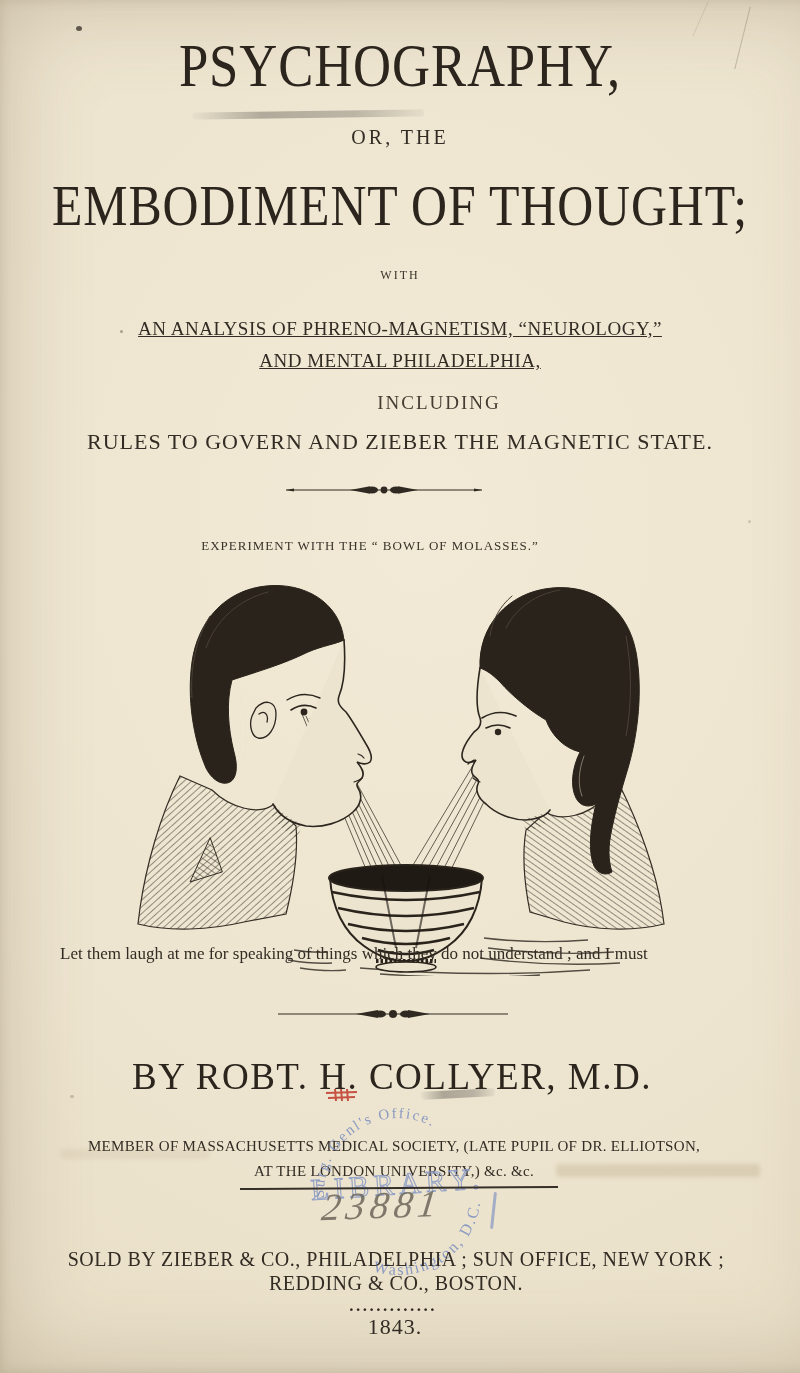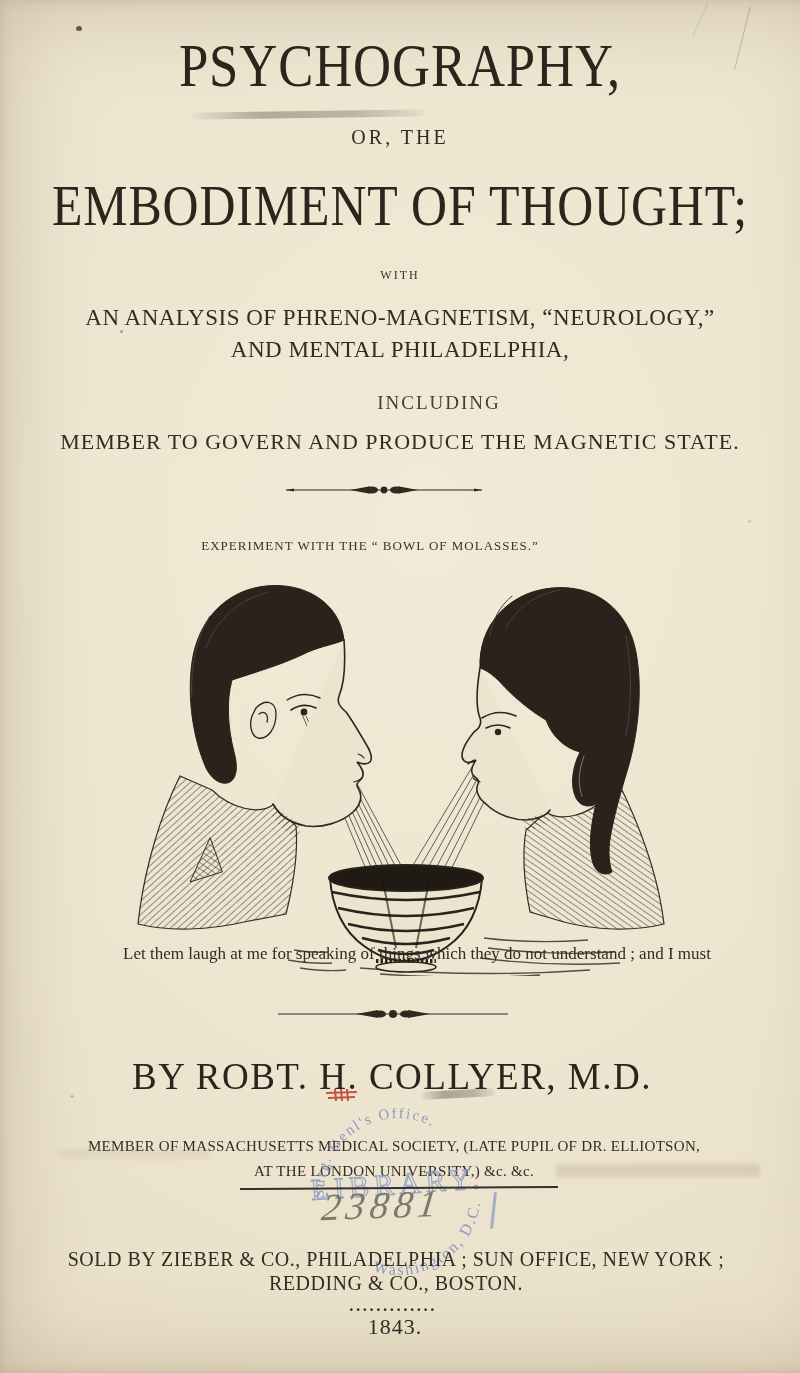--- a/index.html
+++ b/index.html
@@ -9,25 +9,25 @@
       radial-gradient(ellipse 120% 90% at 50% 38%, #f2ead6 0%, #ede4cf 52%, #e7ddc4 86%, #ded3b6 100%);
     box-shadow: inset 0 0 90px rgba(110,95,65,.28), inset 0 0 12px rgba(110,95,65,.18);
     font-family:"Liberation Serif", serif; color:#2f2921;padding-left:47px;
   }
   .abs{position:absolute;}
   .ctr{left:0;width:800px;text-align:center;line-height:1;}
   .title{top:34px;font-size:62px;letter-spacing:1px;transform:scaleX(.85);color:#2b251e;}
   .orthe{top:127px;font-size:20px;letter-spacing:3px;color:#332c24;}
   .title2{top:178px;font-size:56px;letter-spacing:1px;transform:scaleX(.89);color:#2b251e;}
   .with{top:269px;font-size:12px;letter-spacing:2px;color:#3a332a;}
-  .analysis{top:302px;font-size:23px;line-height:32px;letter-spacing:.5px;color:#332c24;}
+  .analysis{top:313px;font-size:19px;line-height:32px;letter-spacing:.5px;color:#332c24;text-decoration:underline;}
   .including{top:393px;font-size:19px;letter-spacing:2px;color:#453d32;margin-left:39px;}
   .rules{top:431px;font-size:22px;letter-spacing:1px;color:#332c24;}
   .caption{top:539px;font-size:13px;letter-spacing:1px;transform:translateX(-30px);color:#3a332a;}
-  .quote{left:28px;top:943px;width:746px;font-size:17px;line-height:21px;text-align:center;color:#332c24;}
+  .quote{left:28px;top:943px;width:746px;font-size:17px;line-height:21px;text-align:left;color:#332c24;}
   .quote .ind{padding-left:32px;}
   .byline{top:1058px;font-size:37px;letter-spacing:1.5px;transform:translateX(-8px);color:#2b251e;}
   .creds{top:1134px;font-size:15px;line-height:25px;letter-spacing:.3px;transform:translateX(-6px);color:#332c24;}
   .pubs{top:1247px;font-size:20px;line-height:24px;letter-spacing:.5px;transform:translateX(-4px);color:#332c24;}
   .dots{top:1297px;font-size:17px;font-weight:bold;letter-spacing:2.5px;transform:translateX(-7px);color:#2f2921;}
   .year{top:1316px;font-size:22px;letter-spacing:1px;transform:translateX(-5px);color:#332c24;}
   .rule-black{left:240px;top:1187px;width:318px;height:2px;background:#36302a;transform:rotate(-.4deg);}
   .pencil-num{
     left:322px;top:1186px;font-size:38px;font-style:italic;letter-spacing:5px;color:#6e675a;
     transform:rotate(-2deg) skewX(-9deg);opacity:.85;line-height:1;
@@ -65,21 +65,21 @@
   <div class="abs ctr title">PSYCHOGRAPHY,</div>
   <div class="abs smudge smudge-title"></div>
   <div class="abs ctr orthe">OR, THE</div>
   <div class="abs ctr title2">EMBODIMENT OF THOUGHT;</div>
   <div class="abs ctr with">WITH</div>
   <div class="abs ctr analysis">
     <div>AN ANALYSIS OF PHRENO-MAGNETISM, “NEUROLOGY,”</div>
     <div>AND MENTAL PHILADELPHIA,</div>
   </div>
   <div class="abs ctr including">INCLUDING</div>
-  <div class="abs ctr rules">MEMBER TO GOVERN AND PRODUCE THE MAGNETIC STATE.</div>
+  <div class="abs ctr rules">RULES TO GOVERN AND ZIEBER THE MAGNETIC STATE.</div>
 
   <svg class="abs div1" width="200" height="14" viewBox="0 0 200 14">
     <g fill="#2f2921" stroke="#2f2921">
       <line x1="2" y1="7" x2="198" y2="7" stroke-width="1"></line>
       <polygon points="2,7 10,5.6 10,8.4" stroke="none"></polygon>
       <polygon points="198,7 190,5.6 190,8.4" stroke="none"></polygon>
       <polygon points="66,7 86,3.2 86,10.8" stroke="none"></polygon>
       <ellipse cx="88" cy="7" rx="6" ry="3.4" stroke="none"></ellipse>
       <circle cx="100" cy="7" r="3.4" stroke="none"></circle>
       <ellipse cx="112" cy="7" rx="6" ry="3.4" stroke="none"></ellipse>

